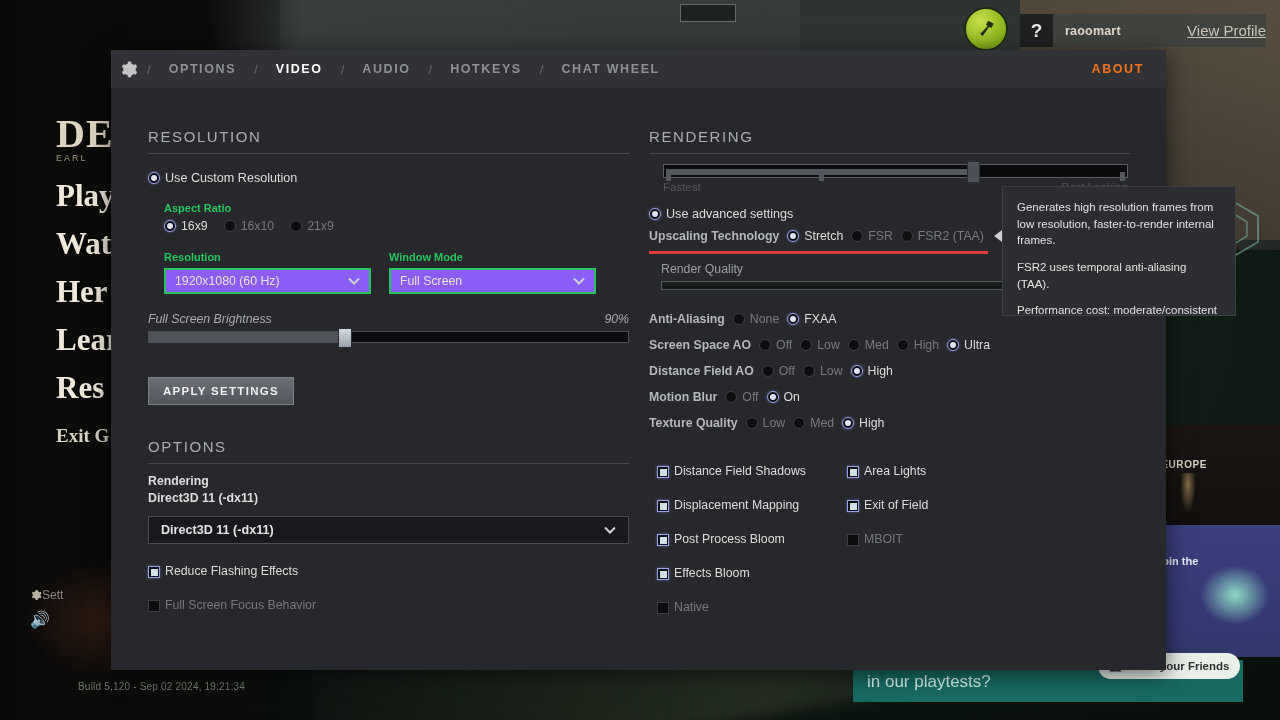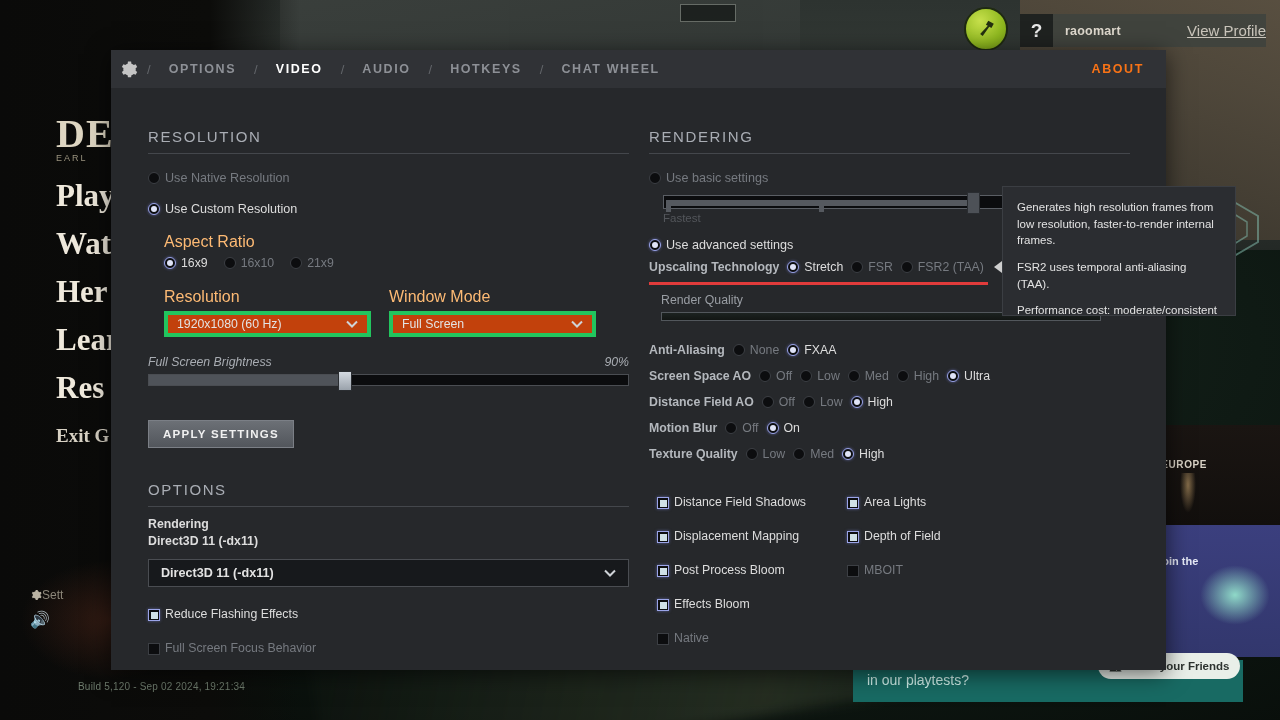--- a/index.html
+++ b/index.html
@@ -89,21 +89,21 @@
   .bg-card-blue .t2 { position:absolute; left:8px; top:46px; font-size:11px; color:#e6e9f6; font-weight:bold; }
   .bg-card-blue .blob {
     position:absolute; left:80px; top:40px; width:70px; height:60px;
     background: radial-gradient(ellipse, #8fd9c8, rgba(143,217,200,0) 70%);
     border-radius:50%;
   }
   .bg-card-teal {
     position:absolute; left:853px; top:660px; width:390px; height:42px;
     background:#186a63;
   }
-  .bg-card-teal .q { position:absolute; left:14px; top:12px; font-size:14px; color:#cfeee9; }
+  .bg-card-teal .q { position:absolute; left:14px; top:12px; font-size:17px; color:#cfeee9; }
   .bg-invite {
     position:absolute; left:1098px; top:653px; width:142px; height:26px;
     background:#e9efe9; border-radius:13px;
     display:flex; align-items:center; justify-content:center; gap:5px;
     font-size:11.5px; font-weight:bold; color:#2d3330;
   }
   .bg-hex {
     position:absolute; left:1208px; top:200px; width:52px; height:58px;
     opacity:.55;
   }
@@ -187,29 +187,29 @@
     content:''; position:absolute; left:1.5px; top:1.5px; width:7px; height:7px; background:#cfe0e6;
   }
   .opt-label { font-size:12.3px; margin-left:5px; color:#dddddd; }
   .opt-label.dim { color:#767a80; }
   .row-label { font-size:12.3px; font-weight:bold; color:#b4b8bd; }
 
   .big-radio-row { margin-top:17px; display:flex; align-items:center; }
   .big-radio-row .opt-label { font-size:12.6px; }
 
   .sub { margin-left:16px; }
-  .fieldlabel { font-size:16px; font-weight:normal; color:#fdba74; }
+  .fieldlabel { font-size:11px; font-weight:bold; color:#22c55e; }
 
   .aspect-row { margin-top:5px; display:flex; align-items:center; gap:16px; }
 
   .selects { margin-top:18px; display:flex; gap:18px; }
   .select-wrap { }
   .select-box {
     margin-top:5px; height:26px; width:207px;
-    background:#c2410c; border:4px solid #22c55e;
+    background:#8b5cf6; border:2px solid #22c55e;
     display:flex; align-items:center; padding:0 9px;
     font-size:12.3px; color:#e3e3e3;
     justify-content:space-between;
   }
   .chev { width:12px; height:8px; }
 
   .slider-label-row { display:flex; justify-content:space-between; font-size:12.3px; color:#a8acb2; }
   .slider-track {
     margin-top:5px; height:12px; background:#0b0c0e; border:1px solid #4a4d52; position:relative;
   }
@@ -384,24 +384,20 @@
     <span class="tab-sep">/</span>
     <div class="tab">CHAT WHEEL</div>
     <div id="tab-about">ABOUT</div>
   </div>
 
   <div id="settings-body">
 
     <div class="col-left">
       <div class="section-title">RESOLUTION</div>
 
-      <div class="big-radio-row">
-        <span class="rdot"></span>
-        <span class="opt-label dim">Use Native Resolution</span>
-      </div>
 
       <div class="big-radio-row">
         <span class="rdot on"></span>
         <span class="opt-label">Use Custom Resolution</span>
       </div>
 
       <div class="sub" style="margin-top:17px;">
         <div class="fieldlabel">Aspect Ratio</div>
         <div class="aspect-row">
           <span class="radio">
@@ -472,24 +468,20 @@
         <div class="chk-line">
           <span class="cbox"></span>
           <span class="opt-label dim">Full Screen Focus Behavior</span>
         </div>
       </div>
     </div>
 
     <div class="col-right">
       <div class="section-title">RENDERING</div>
 
-      <div class="big-radio-row">
-        <span class="rdot"></span>
-        <span class="opt-label dim">Use basic settings</span>
-      </div>
 
       <div style="margin-left:14px; width:465px;">
         <div class="basic-slider-track">
           <div class="basic-slider-fill" id="basic-fill" style="width: calc(67% - 4px);"></div>
           <div class="notch edge-l"></div>
           <div class="notch" style="left:155px;"></div>
           <div class="notch edge-r"></div>
           <div class="basic-thumb" id="basic-thumb" style="left: calc(67% - 7px);"></div>
         </div>
         <div class="slider-ends">
@@ -633,21 +625,21 @@
             <span class="opt-label dim">Native</span>
           </div>
         </div>
         <div class="chk-col-b">
           <div class="chk-line">
             <span class="cbox on"></span>
             <span class="opt-label">Area Lights</span>
           </div>
           <div class="chk-line">
             <span class="cbox on"></span>
-            <span class="opt-label">Depth of Field</span>
+            <span class="opt-label">Exit of Field</span>
           </div>
           <div class="chk-line">
             <span class="cbox"></span>
             <span class="opt-label dim">MBOIT</span>
           </div>
         </div>
       </div>
     </div>
   </div>
 </div>

